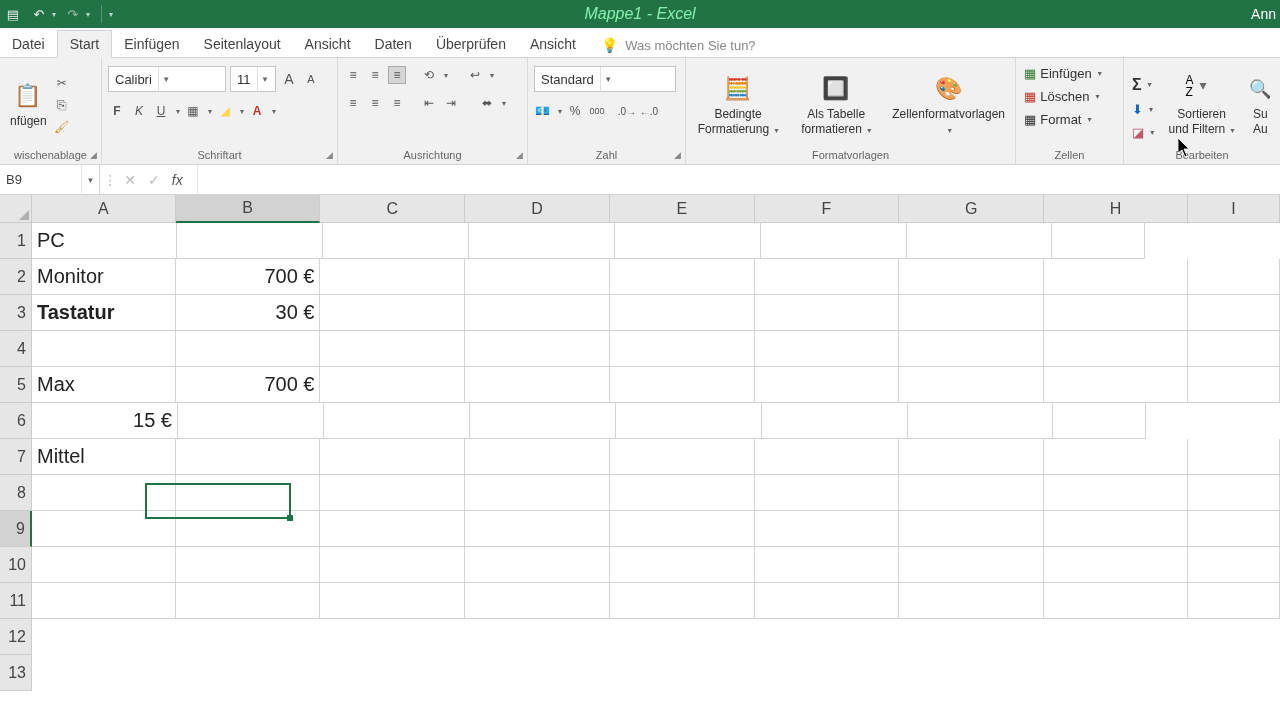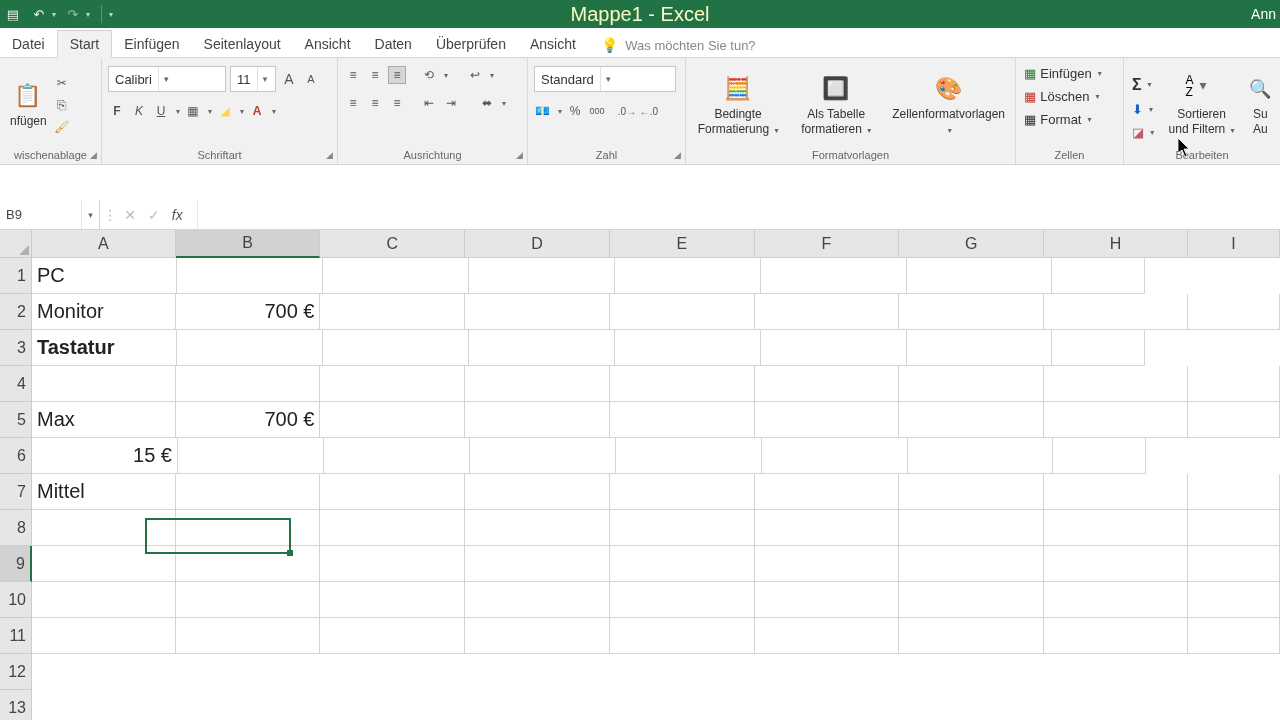--- a/index.html
+++ b/index.html
@@ -5,21 +5,21 @@
 * { margin: 0; padding: 0; box-sizing: border-box; font-family: "Segoe UI", Arial, sans-serif; }
 body { width: 1280px; height: 720px; overflow: hidden; background: #fff; user-select: none; }
 
 
 .titlebar { height: 28px; background: #217346; display: flex; align-items: center; position: relative; }
 .qat { display: flex; align-items: center; gap: 8px; padding-left: 4px; }
 .qat-btn { color: #fff; width: 18px; height: 18px; display: flex; align-items: center; justify-content: center; font-size: 13px; opacity: 0.9; }
 .qat-btn.dim { opacity: 0.5; }
 .qat-drop { color: #fff; font-size: 8px; margin-left: -4px; opacity: 0.7; }
 .qat-sep { width: 1px; height: 18px; background: rgba(255,255,255,0.25); margin: 0 3px; }
-.titlebar-title { position: absolute; left: 50%; transform: translateX(-50%); color: #fef9c3; font-size: 20px; }
+.titlebar-title { position: absolute; left: 50%; transform: translateX(-50%); color: #86efac; font-size: 16px; font-style: italic; }
 .titlebar-right { margin-left: auto; color: #fff; font-size: 14px; padding-right: 4px; }
 
 
 .tabs { height: 29px; background: #fff; display: flex; align-items: flex-end; padding-left: 0; border-bottom: 0; }
 .tab { padding: 5px 12px 5px; font-size: 14px; color: #444; cursor: pointer; position: relative; }
 .tab.file { color: #444; }
 .tab.active { background: #f1f1f1; border: 1px solid #d4d4d4; border-bottom: 1px solid #f1f1f1; margin-bottom: -1px; }
 .tell-me { display: flex; align-items: center; gap: 6px; color: #888; font-size: 13px; margin-left: 14px; margin-bottom: 4px; }
 .tell-me .bulb { color: #bca54c; font-size: 14px; }
 
@@ -35,21 +35,21 @@
 .combo { border: 1px solid #c6c6c6; background: #fff; display: flex; align-items: center; height: 26px; }
 .combo-text { padding: 0 6px; font-size: 13px; color: #333; }
 .combo-arrow { width: 16px; text-align: center; font-size: 9px; color: #666; border-left: 1px solid #e0e0e0; height: 100%; display:flex; align-items:center; justify-content:center; }
 .btn-label { font-size: 12px; color: #333; text-align: center; line-height: 1.2; }
 .big-btn { display: flex; flex-direction: column; align-items: center; gap: 2px; padding: 2px 4px; }
 .big-ico { width: 32px; height: 32px; display:flex; align-items:center; justify-content:center; font-size: 22px; }
 .ribbon-item { display: flex; align-items: center; gap: 4px; font-size: 13px; color: #333; padding: 2px 2px; }
 .mini-arrow { font-size: 8px; color: #666; margin-left: 2px; }
 
 
-.formula-bar { height: 30px; border-bottom: 1px solid #d4d4d4; display: flex; align-items: stretch; margin-top: 35px; }
+.formula-bar { height: 30px; border-bottom: 1px solid #d4d4d4; display: flex; align-items: stretch; }
 .name-box { width: 100px; border-right: 1px solid #d4d4d4; display: flex; align-items: center; }
 .name-box-input { flex: 1; padding: 0 6px; font-size: 13px; color: #444; }
 .name-box-arrow { width: 18px; font-size: 9px; text-align: center; color: #666; border-left: 1px solid #e6e6e6; height: 100%; display:flex; align-items:center; justify-content:center; }
 .fx-btns { display: flex; align-items: center; padding: 0 8px; gap: 12px; }
 .fx-btn { color: #bbb; font-size: 14px; }
 .fx-label { font-style: italic; font-size: 14px; color: #555; margin-right: 6px; }
 .formula-input { flex: 1; border-left: 1px solid #e6e6e6; padding: 0 6px; display:flex; align-items:center; font-size: 13px; }
 
 
 .grid-area { position: relative; height: calc(720px - 28px - 29px - 108px - 30px); overflow: hidden; }
@@ -329,20 +329,21 @@
         <div class="cell" style="width: 146px;"></div>
         <div class="cell" style="width: 146px;"></div>
         <div class="cell" style="width: 146px;"></div>
         <div class="cell" style="width: 146px;"></div>
         <div class="cell" style="width: 146px;"></div>
         <div class="cell" style="width: 145px;"></div>
         <div class="cell" style="width: 93px;"></div>
       </div>
       <div class="cell-row">
         <div class="cell" style="width: 145px; font-weight: bold;">Tastatur</div>
+        <div class="cell right" style="width: 146px;">30 €</div>
         <div class="cell" style="width: 146px;"></div>
         <div class="cell" style="width: 146px;"></div>
         <div class="cell" style="width: 146px;"></div>
         <div class="cell" style="width: 146px;"></div>
         <div class="cell" style="width: 146px;"></div>
         <div class="cell" style="width: 145px;"></div>
         <div class="cell" style="width: 93px;"></div>
       </div>
       <div class="cell-row">
         <div class="cell" style="width: 145px;"></div>

